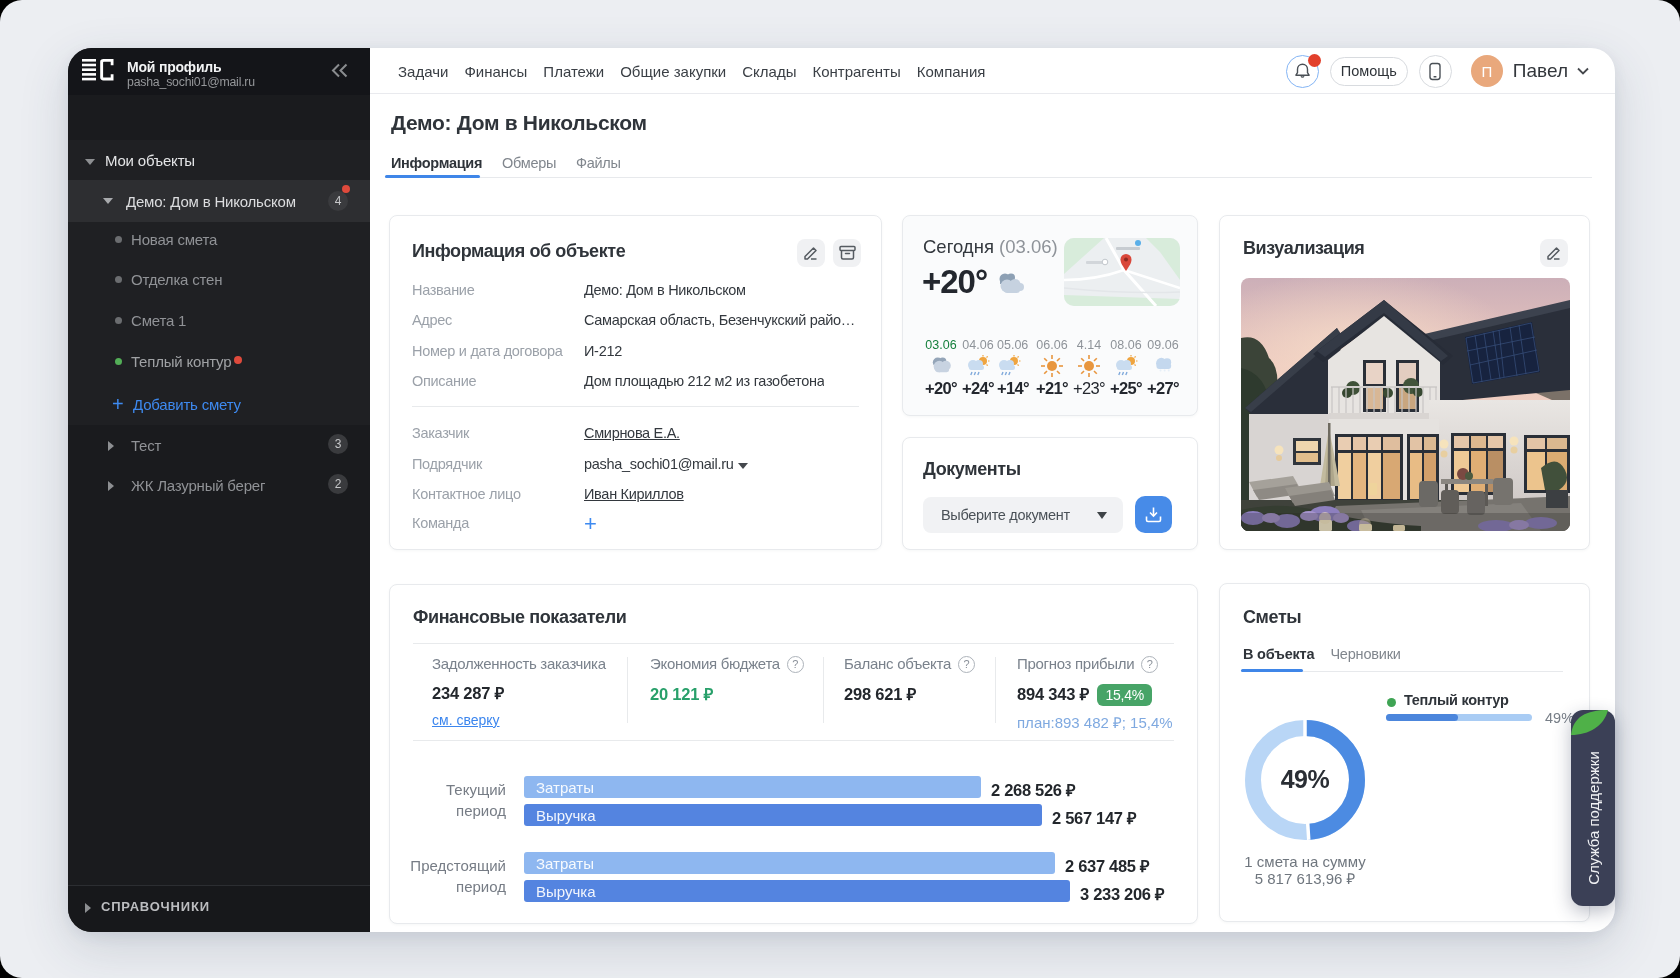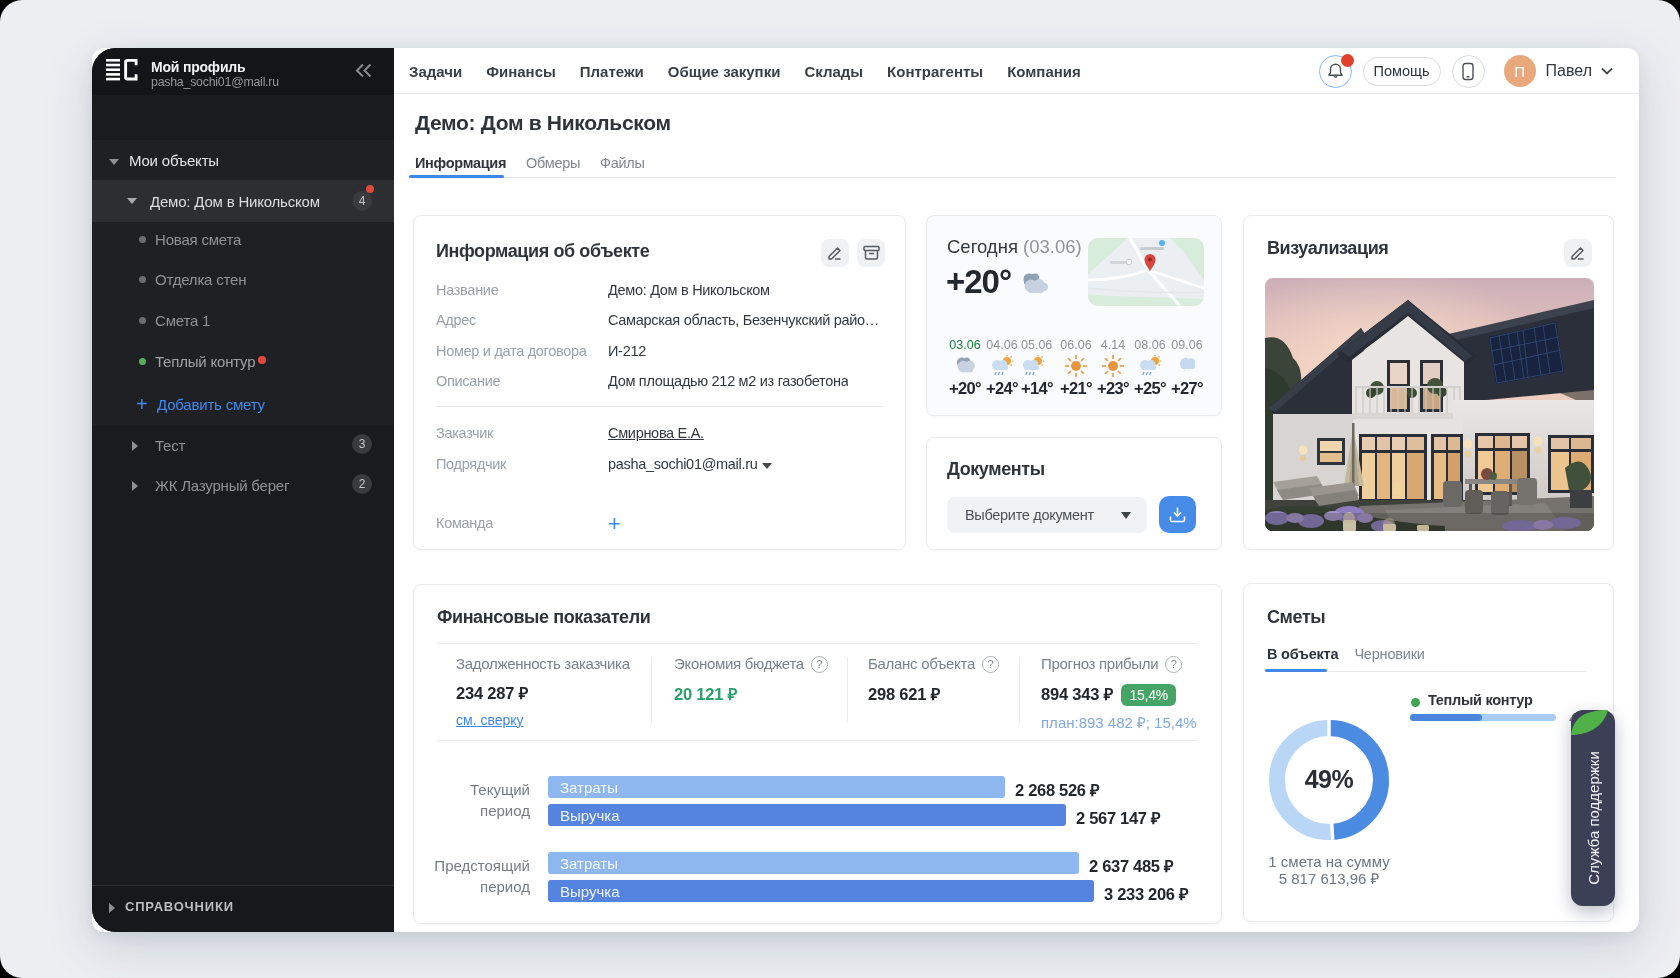--- a/index.html
+++ b/index.html
@@ -1,18 +1,18 @@
 <!DOCTYPE html>
 <html><head>
 <meta charset="utf-8">
 <style>
 * { margin:0; padding:0; box-sizing:border-box; }
 html,body { width:1680px; height:978px; background:#000; font-family:"Liberation Sans",sans-serif; overflow:hidden; }
 .window { position:absolute; inset:0; background:#ECEEF2; border-radius:22px; overflow:hidden; }
-.app { position:absolute; left:68px; top:48px; width:1547px; height:884px; border-radius:12px; background:#fff; box-shadow:0 16px 50px rgba(45,60,90,.16), 0 4px 14px rgba(45,60,90,.08);margin-left:24px; }
+.app { position:absolute; left:68px; top:48px; width:1547px; height:884px; border-radius:24px; background:#fff; box-shadow:0 16px 50px rgba(45,60,90,.16), 0 4px 14px rgba(45,60,90,.08); }
 
 .sidebar { position:absolute; left:0; top:0; bottom:0; width:302px; background:#1A1B1E; border-radius:24px 0 0 24px; overflow:hidden; color:#909296; letter-spacing:-0.2px; }
 .sb-head { position:absolute; left:0; top:0; width:100%; height:47px; background:#141519; }
 .sb-logo { position:absolute; left:14px; top:11px; }
 .sb-title { position:absolute; left:59px; top:11px; font-size:14px; font-weight:bold; color:#F2F3F4; letter-spacing:-0.2px; }
 .sb-mail { position:absolute; left:59px; top:27px; font-size:12.3px; color:#95979A; letter-spacing:-0.2px; }
 .sb-section { position:absolute; left:0; top:47px; width:100%; height:45px; }
 .sb-sec-title { position:absolute; left:33px; top:15px; font-size:13px; font-weight:bold; letter-spacing:.8px; color:#CDCED0; }
 .tri-d { width:0;height:0;border-left:5px solid transparent;border-right:5px solid transparent;border-top:6px solid #8D8F92; display:inline-block; }
 .tri-r { width:0;height:0;border-top:5px solid transparent;border-bottom:5px solid transparent;border-left:6px solid #8D8F92; display:inline-block; }
@@ -20,21 +20,21 @@
 .sb-group { position:absolute; left:0; top:92px; width:100%; height:285px; background:#1F2023; }
 .sb-row { position:absolute; left:0; width:100%; font-size:15px; }
 .sel-row { position:absolute; left:0; top:40px; width:100%; height:42px; background:#2D2E31; }
 .badge { position:absolute; width:20px; height:20px; border-radius:50%; background:#3A3B3E; color:#C6C7C9; font-size:12px; text-align:center; line-height:20px; }
 .reddot { position:absolute; width:8px; height:8px; border-radius:50%; background:#DF4A3C; }
 .bullet { position:absolute; width:7px; height:7px; border-radius:50%; background:#6B6D70; }
 .sb-bottom { position:absolute; left:0; bottom:0; width:100%; height:47px; background:#17181B; border-top:1px solid #2C2E32; }
 
 .main { position:absolute; left:302px; top:0; right:0; bottom:0; border-radius:0 40px 40px 0; background:#fff; overflow:hidden; }
 .nav { position:absolute; left:0; top:0; right:0; height:46px; border-bottom:1px solid #E9EAEE; background:#fff; }
-.nav-items { position:absolute; left:15px; top:0; height:46px; display:flex; align-items:center; gap:24px; font-size:15px; color:#3A3F45;font-weight:bold; }
+.nav-items { position:absolute; left:28px; top:0; height:46px; display:flex; align-items:center; gap:16px; font-size:15px; color:#3A3F45; }
 .nav-right { position:absolute; right:26px; top:0; height:46px; display:flex; align-items:center; }
 .circle-btn { width:33px; height:33px; border-radius:50%; display:flex; align-items:center; justify-content:center; }
 .help-btn { height:29px; padding:0 10px; border:1px solid #D8DBDF; border-radius:15px; font-size:14.5px; color:#2E3338; display:flex; align-items:center; background:#fff; }
 .avatar { width:32px; height:32px; border-radius:50%; background:#E9A87C; color:#fff; font-size:15px; display:flex; align-items:center; justify-content:center; }
 .content { position:absolute; left:0; top:46px; right:0; bottom:0; background:#fff; }
 h1 { position:absolute; left:21px; top:17px; font-size:21px; font-weight:bold; color:#2F343A; letter-spacing:-0.3px; }
 .tabs { position:absolute; left:21px; top:61px; display:flex; gap:20px; font-size:14.5px; color:#80868D; letter-spacing:-0.3px; }
 .tab-active { color:#2F343A; font-weight:bold; }
 .tabline { position:absolute; left:15px; right:23px; top:83px; height:1px; background:#E7E9EC; }
 .tabline-blue { position:absolute; left:15px; top:81px; width:95px; height:3px; border-radius:2px; background:#3F86E8; }
@@ -157,21 +157,21 @@
             <div class="reddot" style="width:13px;height:13px;right:-3px;top:-2px;background:#E2402C;"></div>
           </div>
           <div class="help-btn" style="margin-left:11px;">Помощь</div>
           <div class="circle-btn" style="border:1px solid #D8DBDF;margin-left:11px;">
             <svg width="14" height="19" viewBox="0 0 14 19" fill="none" stroke="#4A5056" stroke-width="1.4">
                 <rect x="2" y="1.5" width="10" height="16" rx="2.4"></rect>
                 <line x1="5.6" y1="14.8" x2="8.4" y2="14.8"></line>
               </svg>
           </div>
           <div class="avatar" style="margin-left:19px;">П</div>
-          <span style="margin-left:10px;font-size:16px;color:#33373C;">Павел</span>
+          <span style="margin-left:10px;font-size:19px;color:#33373C;">Павел</span>
           <svg style="margin-left:9px;" width="12" height="8" viewBox="0 0 12 8" fill="none" stroke="#46494E" stroke-width="1.8">
               <polyline points="1,1.5 6,6.5 11,1.5"></polyline>
             </svg>
         </div>
       </div>
       <div class="content">
         <h1>Демо: Дом в Никольском</h1>
         <div class="tabs">
             <span class="tab-active">Информация</span>
             <span>Обмеры</span>
@@ -213,20 +213,24 @@
             </div>
           <div style="position:absolute;left:22px;right:22px;top:190px;height:1px;background:#E8EAEC;"></div>
           <div class="frow" style="top:209px;">
               <span class="lbl">Заказчик</span>
               <span class="val" style="text-decoration:underline;">Смирнова Е.А.</span>
             </div>
           <div class="frow" style="top:240px;">
               <span class="lbl">Подрядчик</span>
               <span class="val">pasha_sochi01@mail.ru</span>
             <span style="position:absolute;left:326px;top:7px;width:0;height:0;border-left:5px solid transparent;border-right:5px solid transparent;border-top:6px solid #44484D;"></span>
+            </div>
+          <div class="frow" style="top:270px;">
+              <span class="lbl">Контактное лицо</span>
+              <span class="val" style="text-decoration:underline;">Иван Кириллов</span>
             </div>
           <div class="frow" style="top:299px;">
               <span class="lbl">Команда</span>
               <span style="position:absolute;left:172px;top:-4px;color:#3E8AF0;font-size:22px;font-weight:300;">+</span>
             </div>
         </div>
 
         <div class="card weather-card">
           <div style="position:absolute;left:20px;top:20px;font-size:18.5px;color:#33383E;">Сегодня <span style="color:#8E9399;">(03.06)</span></div>
           <div style="position:absolute;left:19px;top:47px;font-size:33px;font-weight:bold;color:#23272E;letter-spacing:-1px;">+20°</div>
@@ -336,21 +340,21 @@
                       <line x1="11" y1="18" x2="11" y2="22"></line>
                       <line x1="0" y1="11" x2="4" y2="11"></line>
                       <line x1="18" y1="11" x2="22" y2="11"></line>
                       <line x1="3.2" y1="3.2" x2="6" y2="6"></line>
                       <line x1="16" y1="16" x2="18.8" y2="18.8"></line>
                       <line x1="3.2" y1="18.8" x2="6" y2="16"></line>
                       <line x1="16" y1="6" x2="18.8" y2="3.2"></line>
                     </g>
                     <circle cx="11" cy="11" r="5" fill="#E8963E"></circle>
                   </svg></div>
-                <div style="font-size:16.5px;font-weight:bold;color:#23272E;letter-spacing:-0.7px;">+23°</div>
+                <div style="font-size:16.5px;font-weight:normal;color:#23272E;letter-spacing:-0.7px;">+23°</div>
               </div>
               <div style="position:absolute;left:205px;top:0;width:36px;text-align:center;">
                 <div style="font-size:12.5px;color:#8E9399;">08.06</div>
                 <div style="height:24px;margin-top:3px;"><svg width="24" height="22" viewBox="0 0 24 22">
                     <circle cx="17" cy="6" r="4" fill="#EFA43F"></circle>
                     <g stroke="#EFA43F" stroke-width="1.2">
                       <line x1="17" y1="0" x2="17" y2="1.5"></line>
                       <line x1="22" y1="6" x2="23.5" y2="6"></line>
                       <line x1="20.5" y1="2.5" x2="21.7" y2="1.3"></line>
                       <line x1="20.5" y1="9.5" x2="21.7" y2="10.7"></line>

